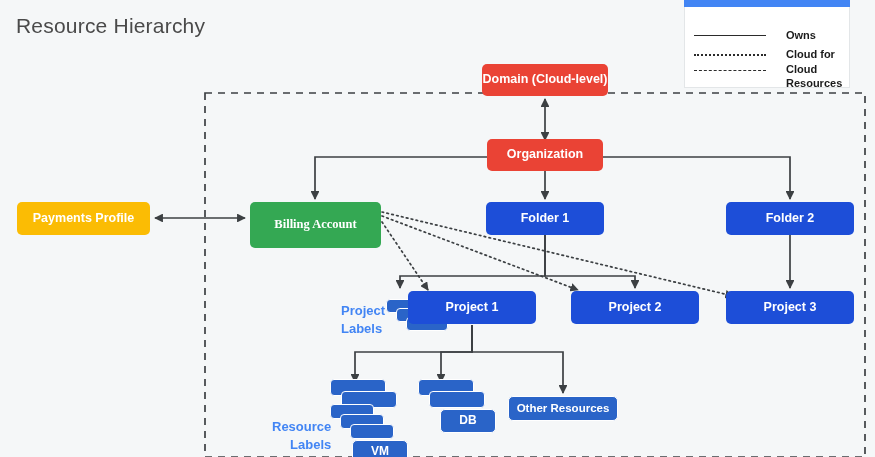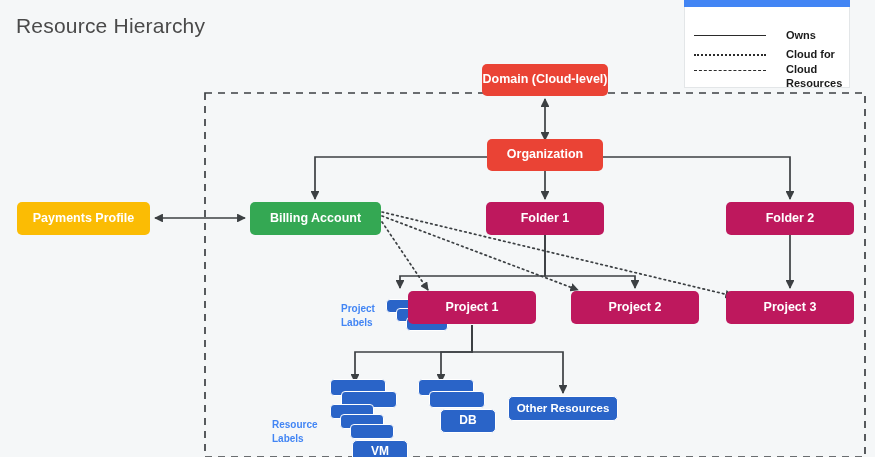--- a/index.html
+++ b/index.html
@@ -31,30 +31,30 @@
     color:#ffffff;
     font-size:12.5px;
     font-weight:bold;
     text-align:center;
     box-sizing:border-box;
     line-height:1.1;
     white-space:nowrap;
     z-index:5;
   }
   .n-red{background:#ea4335;}
-  .n-blue{background:#be185d;}
+  .n-blue{background:#1d4ed8;}
   .n-green{background:#34a853;}
   .n-yellow{background:#fbbc04;}
   .n-darkblue{background:#2a64c8;border:1.5px solid #ffffff;}
 
   
   .caption{
     position:absolute;
     color:#4285f4;
-    font-size:10px;
+    font-size:13px;
     font-weight:bold;
     line-height:1.35;
     z-index:6;
     white-space:nowrap;
   }
 
   
   .stack{position:absolute;z-index:4;}
   .stack .card{
     position:absolute;
@@ -140,21 +140,21 @@
   </div>
 
   <div class="node n-red" style="left:487px;top:139px;width:116px;height:32px;">
     <span>Organization</span>
   </div>
 
   <div class="node n-yellow" style="left:17px;top:202px;width:133px;height:33px;">
     <span>Payments Profile</span>
   </div>
 
-  <div class="node n-green" style="left:250px;top:202px;width:131px;height:33px;">
+  <div class="node n-green" style="left:250px;top:202px;width:131px;height:46px;font-family:Liberation Serif, serif;">
     <span>Billing Account</span>
   </div>
 
   <div class="node n-blue" style="left:486px;top:202px;width:118px;height:33px;">
     <span>Folder 1</span>
   </div>
 
   <div class="node n-blue" style="left:726px;top:202px;width:128px;height:33px;">
     <span>Folder 2</span>
   </div>
@@ -201,21 +201,21 @@
   </div>
   <div class="node n-darkblue" style="left:440px;top:409px;width:56px;height:24px;font-size:12px;z-index:9;">
     <span>DB</span>
   </div>
 
   <div class="caption" style="left:341px;top:302px;">
     <div>Project</div>
     <div>Labels</div>
   </div>
 
-  <div class="caption" style="left:272px;top:418px;">
+  <div class="caption" style="left:272px;top:418px;text-align:right;">
     <div>Resource</div>
     <div>Labels</div>
   </div>
 
   <div class="key-panel"></div>
   <div class="key-topbar"></div>
   <div class="key-title">Key</div>
   <div class="key-rule"></div>
 
   <div class="key-row" style="top:26px;height:18px;z-index:22;">

